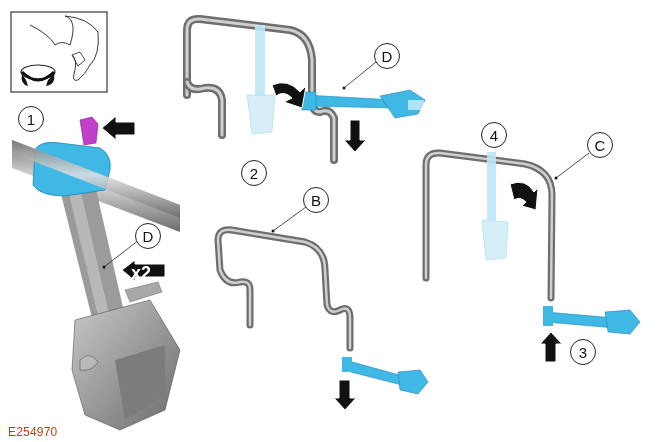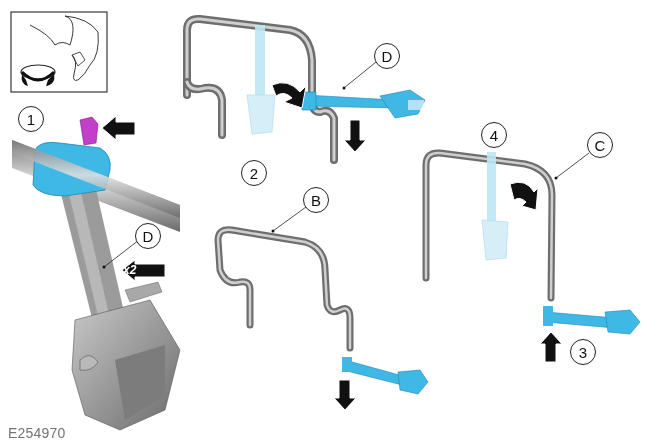--- a/index.html
+++ b/index.html
@@ -3,22 +3,22 @@
 <meta charset="utf-8">
 <style>
   html, body { margin:0; padding:0; background:#ffffff; }
   body { width:672px; height:442px; position:relative; overflow:hidden; font-family:"Liberation Sans", sans-serif; }
   #stage { position:absolute; left:0; top:0; width:672px; height:442px; }
   .callout {
     position:absolute; width:26px; height:26px; border:1px solid #222; border-radius:50%;
     background:#fff; display:flex; align-items:center; justify-content:center;
     font-size:15px; color:#111; box-sizing:border-box; font-family:"Liberation Sans", sans-serif;
   }
-  .figure-id { position:absolute; left:8px; top:425px; font-size:14px; color:#737373; letter-spacing:0.2px;text-align:right; }
-  .x2 { position:absolute; left:123px; top:263px; font-size:12px; color:#fff; font-weight:bold;font-style:italic; }
+  .figure-id { position:absolute; left:8px; top:425px; font-size:12px; color:#c2410c; letter-spacing:0.2px;text-align:right; }
+  .x2 { position:absolute; left:131px; top:263px; font-size:18px; color:#fff; font-weight:bold; }
 </style>
 </head>
 <body>
 
 <div id="stage">
 <svg width="672" height="442" viewBox="0 0 672 442" xmlns="http://www.w3.org/2000/svg">
   <defs>
     <linearGradient id="tubeV" x1="0" x2="1" y1="0" y2="0">
       <stop offset="0" stop-color="#6e6e6e"></stop>
           <stop offset="0.45" stop-color="#d8d8d8"></stop>

